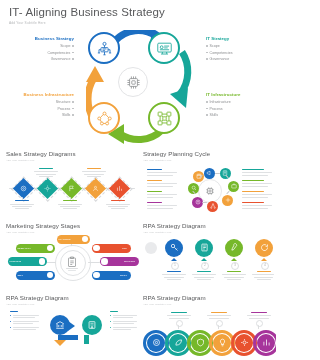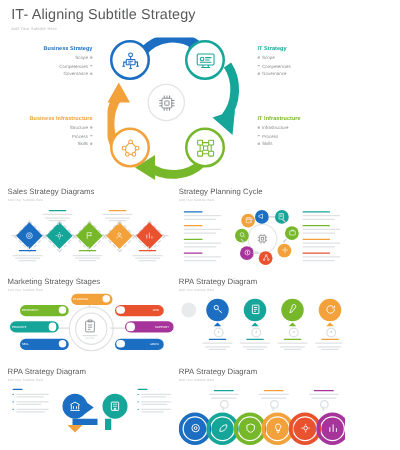--- a/index.html
+++ b/index.html
@@ -87,21 +87,21 @@
   .tri{position:absolute;width:0;height:0;}
 
   .arc{position:absolute;border-radius:50%;box-sizing:border-box;}
 </style>
 </head>
 <body>
 
 <div class="page">
 
   <div class="hdr">
-    <div class="hdr-title">IT- Aligning Subtitle Strategy</div>
+    <div class="hdr-title">IT- Aligning Business Strategy</div>
     <div class="hdr-sub">Add Your Subtitle Here</div>
   </div>
 
   <div class="hero">
 
     <svg class="arrow" style="left:86px;top:0px;" width="110" height="115" viewBox="0 0 110 115">
 
       <path d="M28 12 C40 -2 58 -2 70 6" stroke="#1b6ec2" stroke-width="7" fill="none" stroke-linecap="butt"></path>
       <polygon points="66,-2 82,8 64,16" fill="#1b6ec2"></polygon>
 

